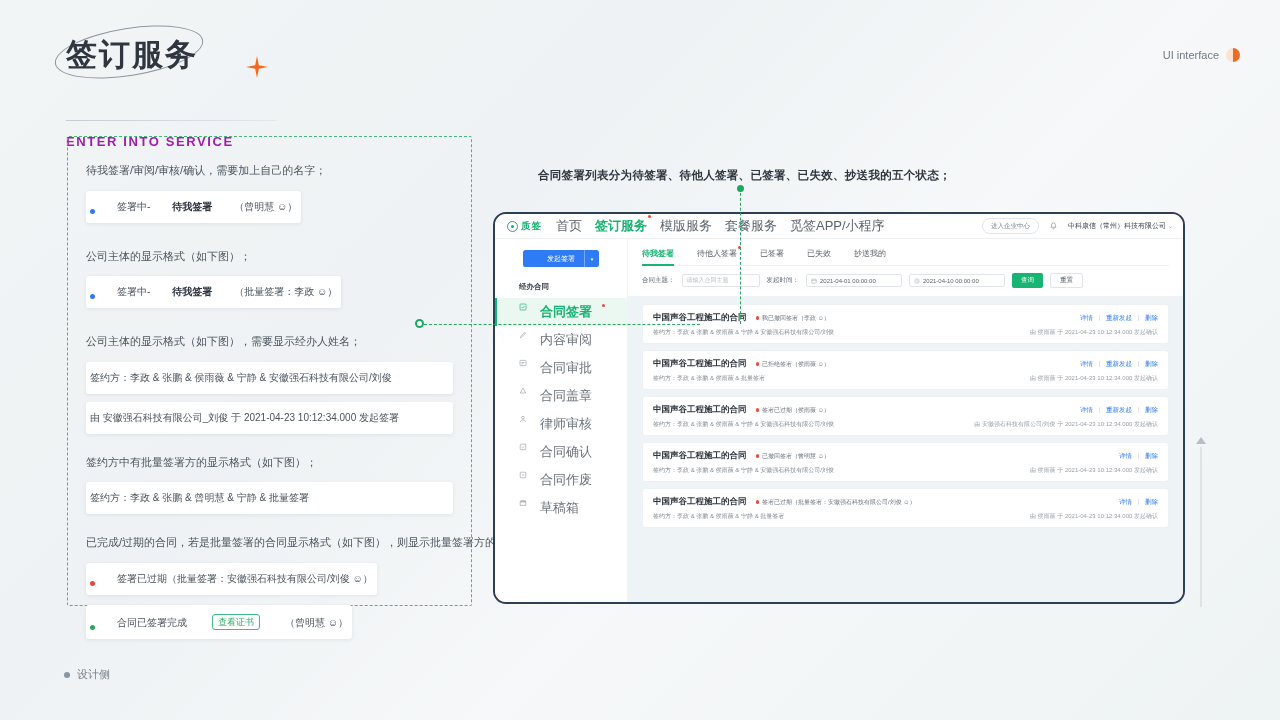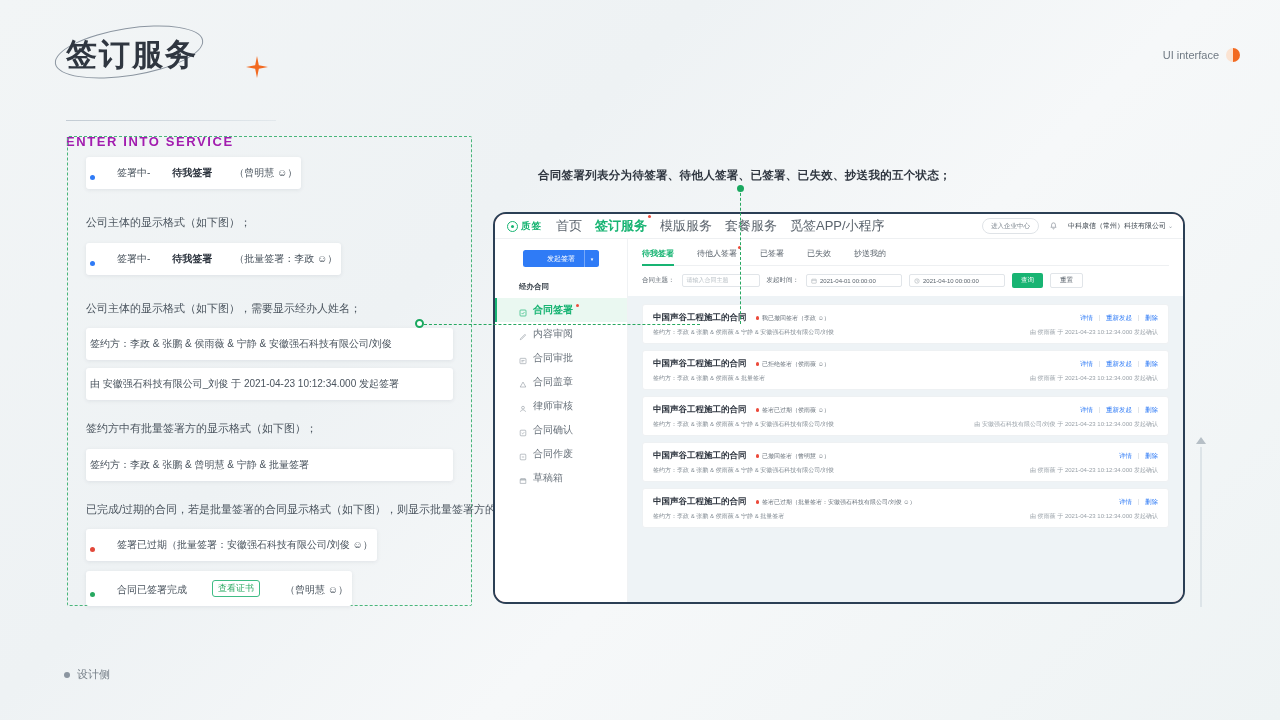--- a/index.html
+++ b/index.html
@@ -102,21 +102,21 @@
   }
   .start-btn {
     margin:0 auto 12px auto; width:76px; height:17px; background:#2f7bf6;
     border-radius:2.5px; display:flex; align-items:center; color:#fff;
     font-size:7px; justify-content:center; position:relative;
   }
   .start-btn .sp { position:absolute; right:0; top:0; bottom:0; width:15px;
     border-left:1px solid rgba(255,255,255,.35); display:flex;
     align-items:center; justify-content:center; font-size:5px;}
   .side-group { font-size:7.5px; color:#3c454e; font-weight:700; padding:3px 0 6px 24px;}
-  .side-item { display:flex; align-items:flex-end; gap:6px; font-size:10px;
+  .side-item { display:flex; align-items:flex-start; gap:13px; font-size:13px;
     color:#6a737c; padding:5px 0 5px 24px; position:relative; }
   .side-item.active { background:#eaf8f1; color:#18b473; font-weight:700;}
   .side-item.active::before { content:""; position:absolute; left:0; top:0; bottom:0;
     width:2px; background:#18b473;}
   .side-item .ic { width:8px;height:8px; flex:none; display:block;}
   .side-item .rd { width:3px;height:3px;border-radius:50%;background:#ec4a3b;
     align-self:flex-start; margin-left:-3px; margin-top:1px;}
 
   .main { flex:1; padding:0; display:flex; flex-direction:column; background:#eef3f6;}
   .tabs-card { background:#fff; padding:9px 14px 0 14px; }
@@ -182,20 +182,21 @@
 </div>
 
 <div class="design-label">
   <div class="d"></div>
   <span>设计侧</span>
 </div>
 
 <div class="spec-panel">
   <div class="spec-inner">
 
+    <div class="spec-head">待我签署/审阅/审核/确认，需要加上自己的名字；</div>
     <div class="chip">
       <span class="b blue"></span>
       <span>签署中-</span>
         <b>待我签署</b>
         <span>（曾明慧 ☺）</span>
     </div>
 
     <div class="spec-head">公司主体的显示格式（如下图）；</div>
     <div class="chip">
       <span class="b blue"></span>

